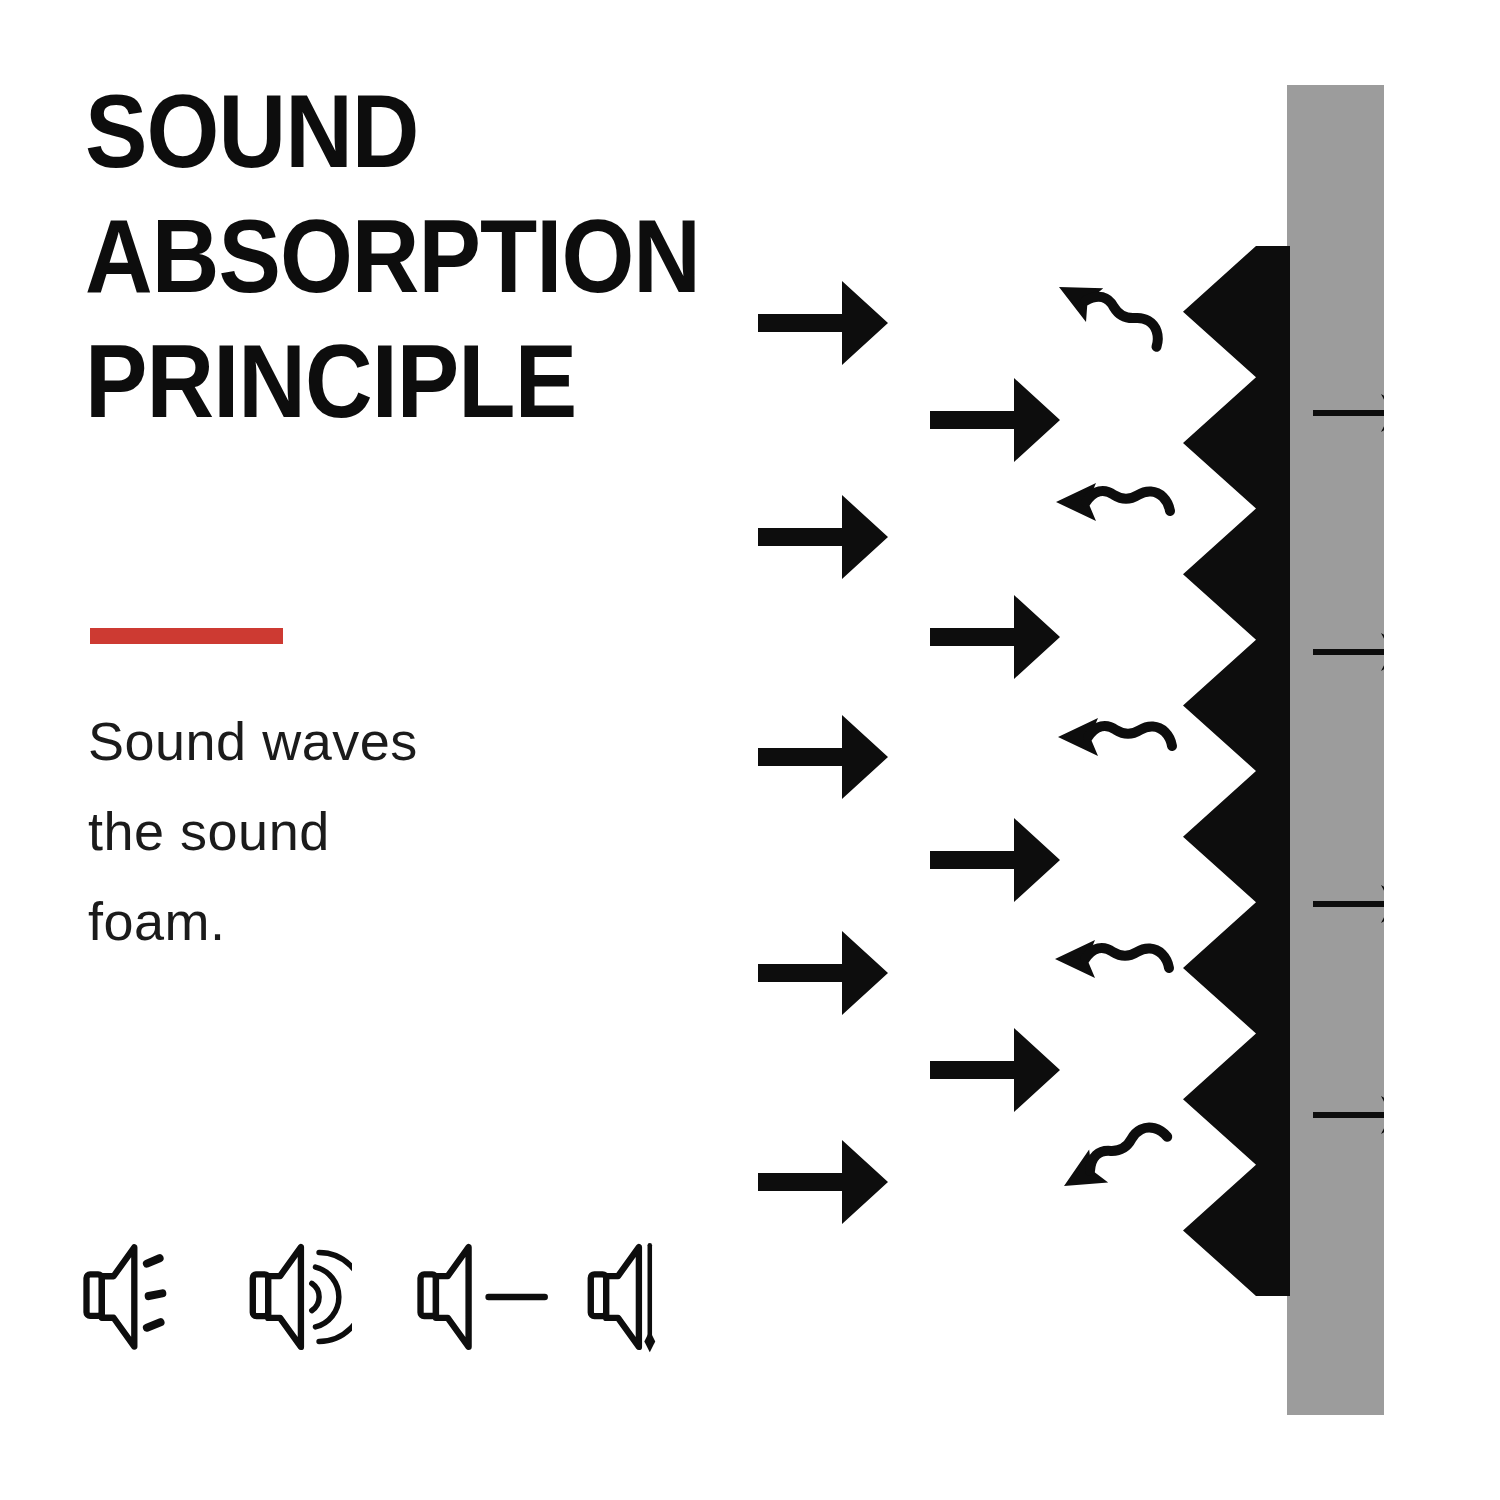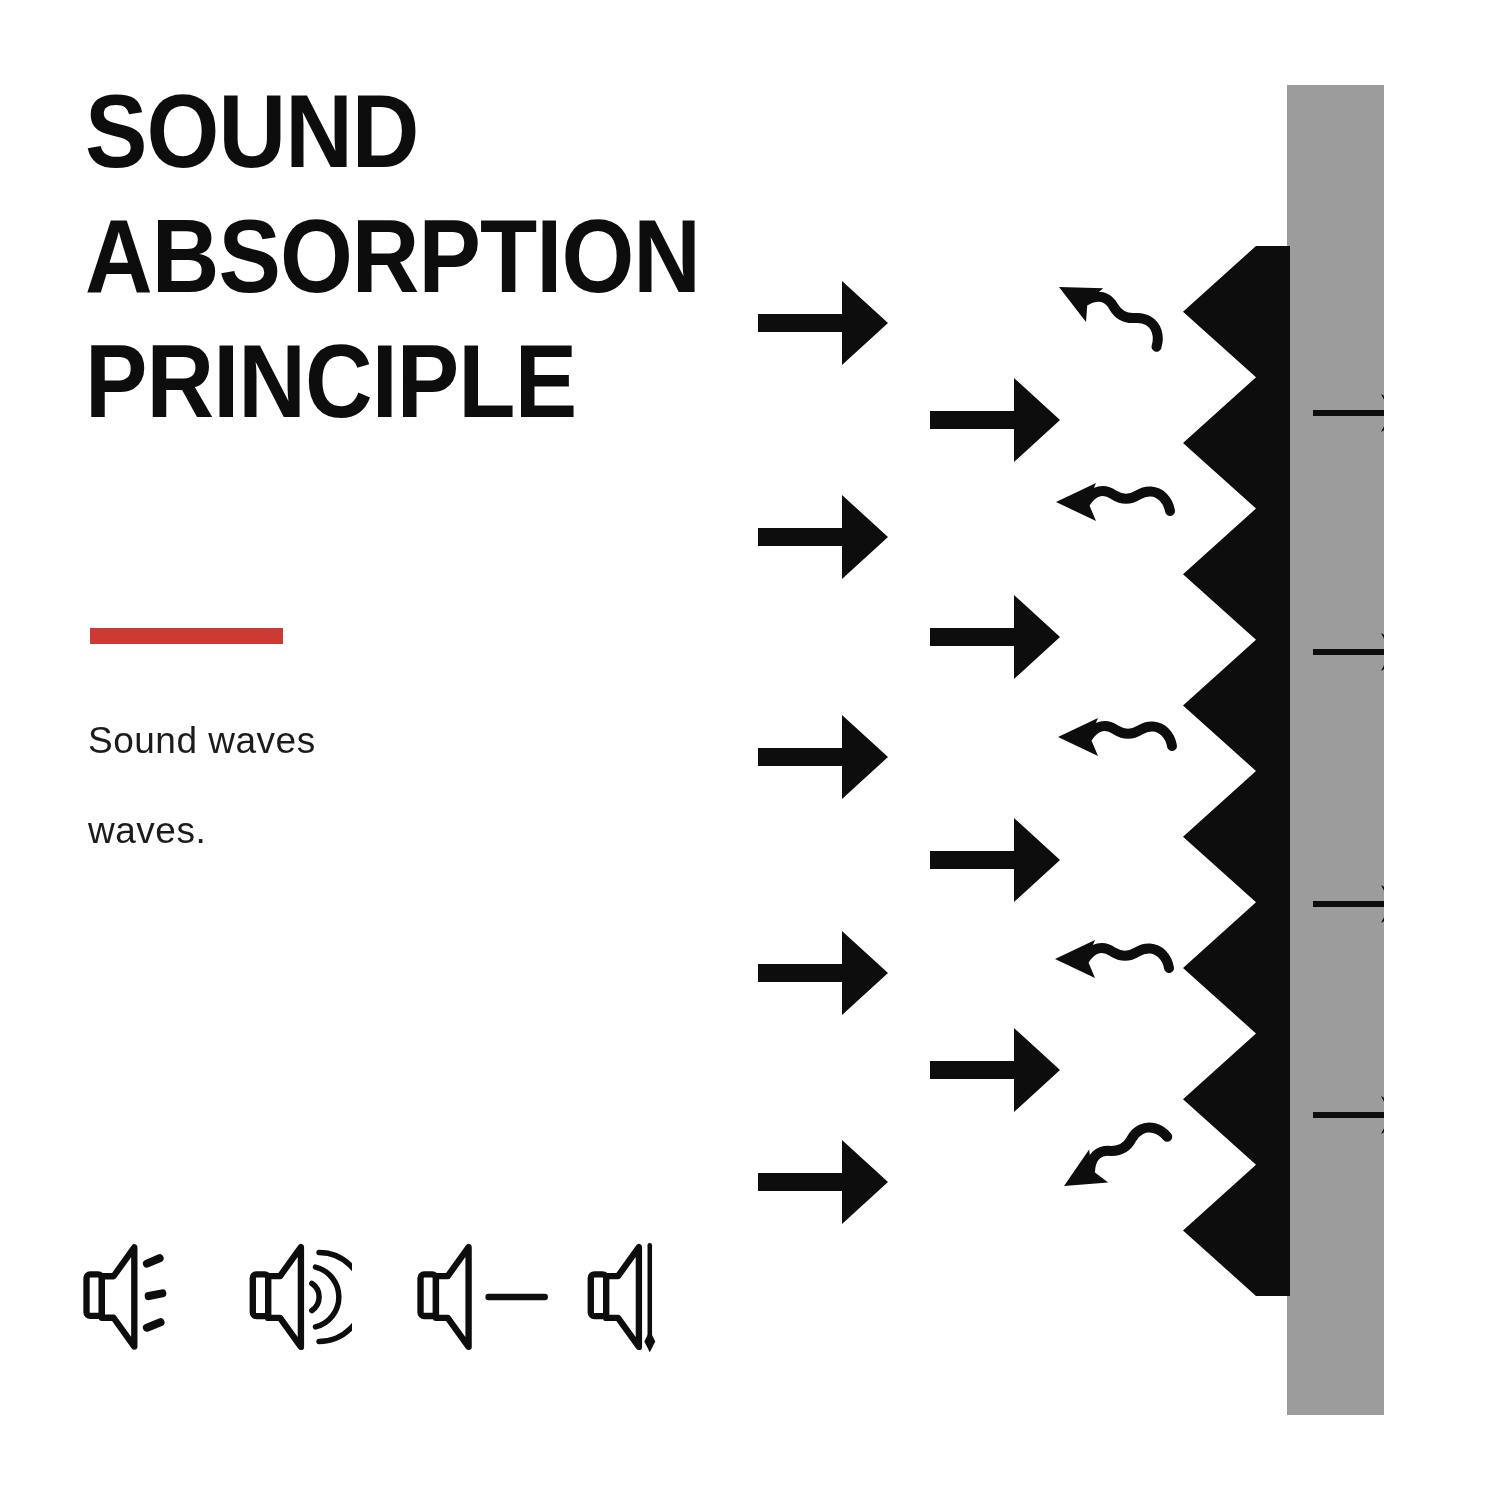--- a/index.html
+++ b/index.html
@@ -10,41 +10,42 @@
   .title{
     position:absolute;left:85px;top:69px;
     font-size:104px;font-weight:700;line-height:125px;letter-spacing:-1px;
     transform:scaleX(0.9);transform-origin:left top;color:#0d0d0d;white-space:nowrap;
   }
   .divider{
     position:absolute;left:90px;top:628px;width:193px;height:16px;background:#cd3a32;
   }
   .paragraph{
     position:absolute;left:88px;top:696px;
-    font-size:37px;font-weight:400;line-height:90px;letter-spacing:0.5px;color:#1b1b1b;white-space:nowrap;
+    font-size:54px;font-weight:400;line-height:90px;letter-spacing:0.5px;color:#1b1b1b;white-space:nowrap;
   }
   .icons-row .spk{position:absolute;top:1238px;}
   .diagram{position:absolute;left:0;top:0;width:1500px;height:1500px;}
 </style>
 </head>
 <body>
 
 <div class="canvas">
 
   <div class="title">
     <div>SOUND</div>
     <div>ABSORPTION</div>
     <div>PRINCIPLE</div>
   </div>
 
   <div class="divider" style="background: rgb(205, 58, 50);"></div>
 
   <div class="paragraph">
     <div>Sound waves</div>
-    <div>waves.</div>
+    <div>the sound</div>
+    <div>foam.</div>
   </div>
 
   <div class="icons-row">
 
     <svg class="spk" style="left:82px" width="92" height="118" viewBox="0 0 102 130">
       <g fill="#fff" stroke="#0d0d0d" stroke-width="7" stroke-linejoin="round">
         <rect x="5" y="40" width="17" height="46" rx="4"></rect>
         <path d="M22,42 h13 L58,10 V120 L35,88 H22 Z"></path>
       </g>
       <g stroke="#0d0d0d" stroke-width="9" stroke-linecap="round">

